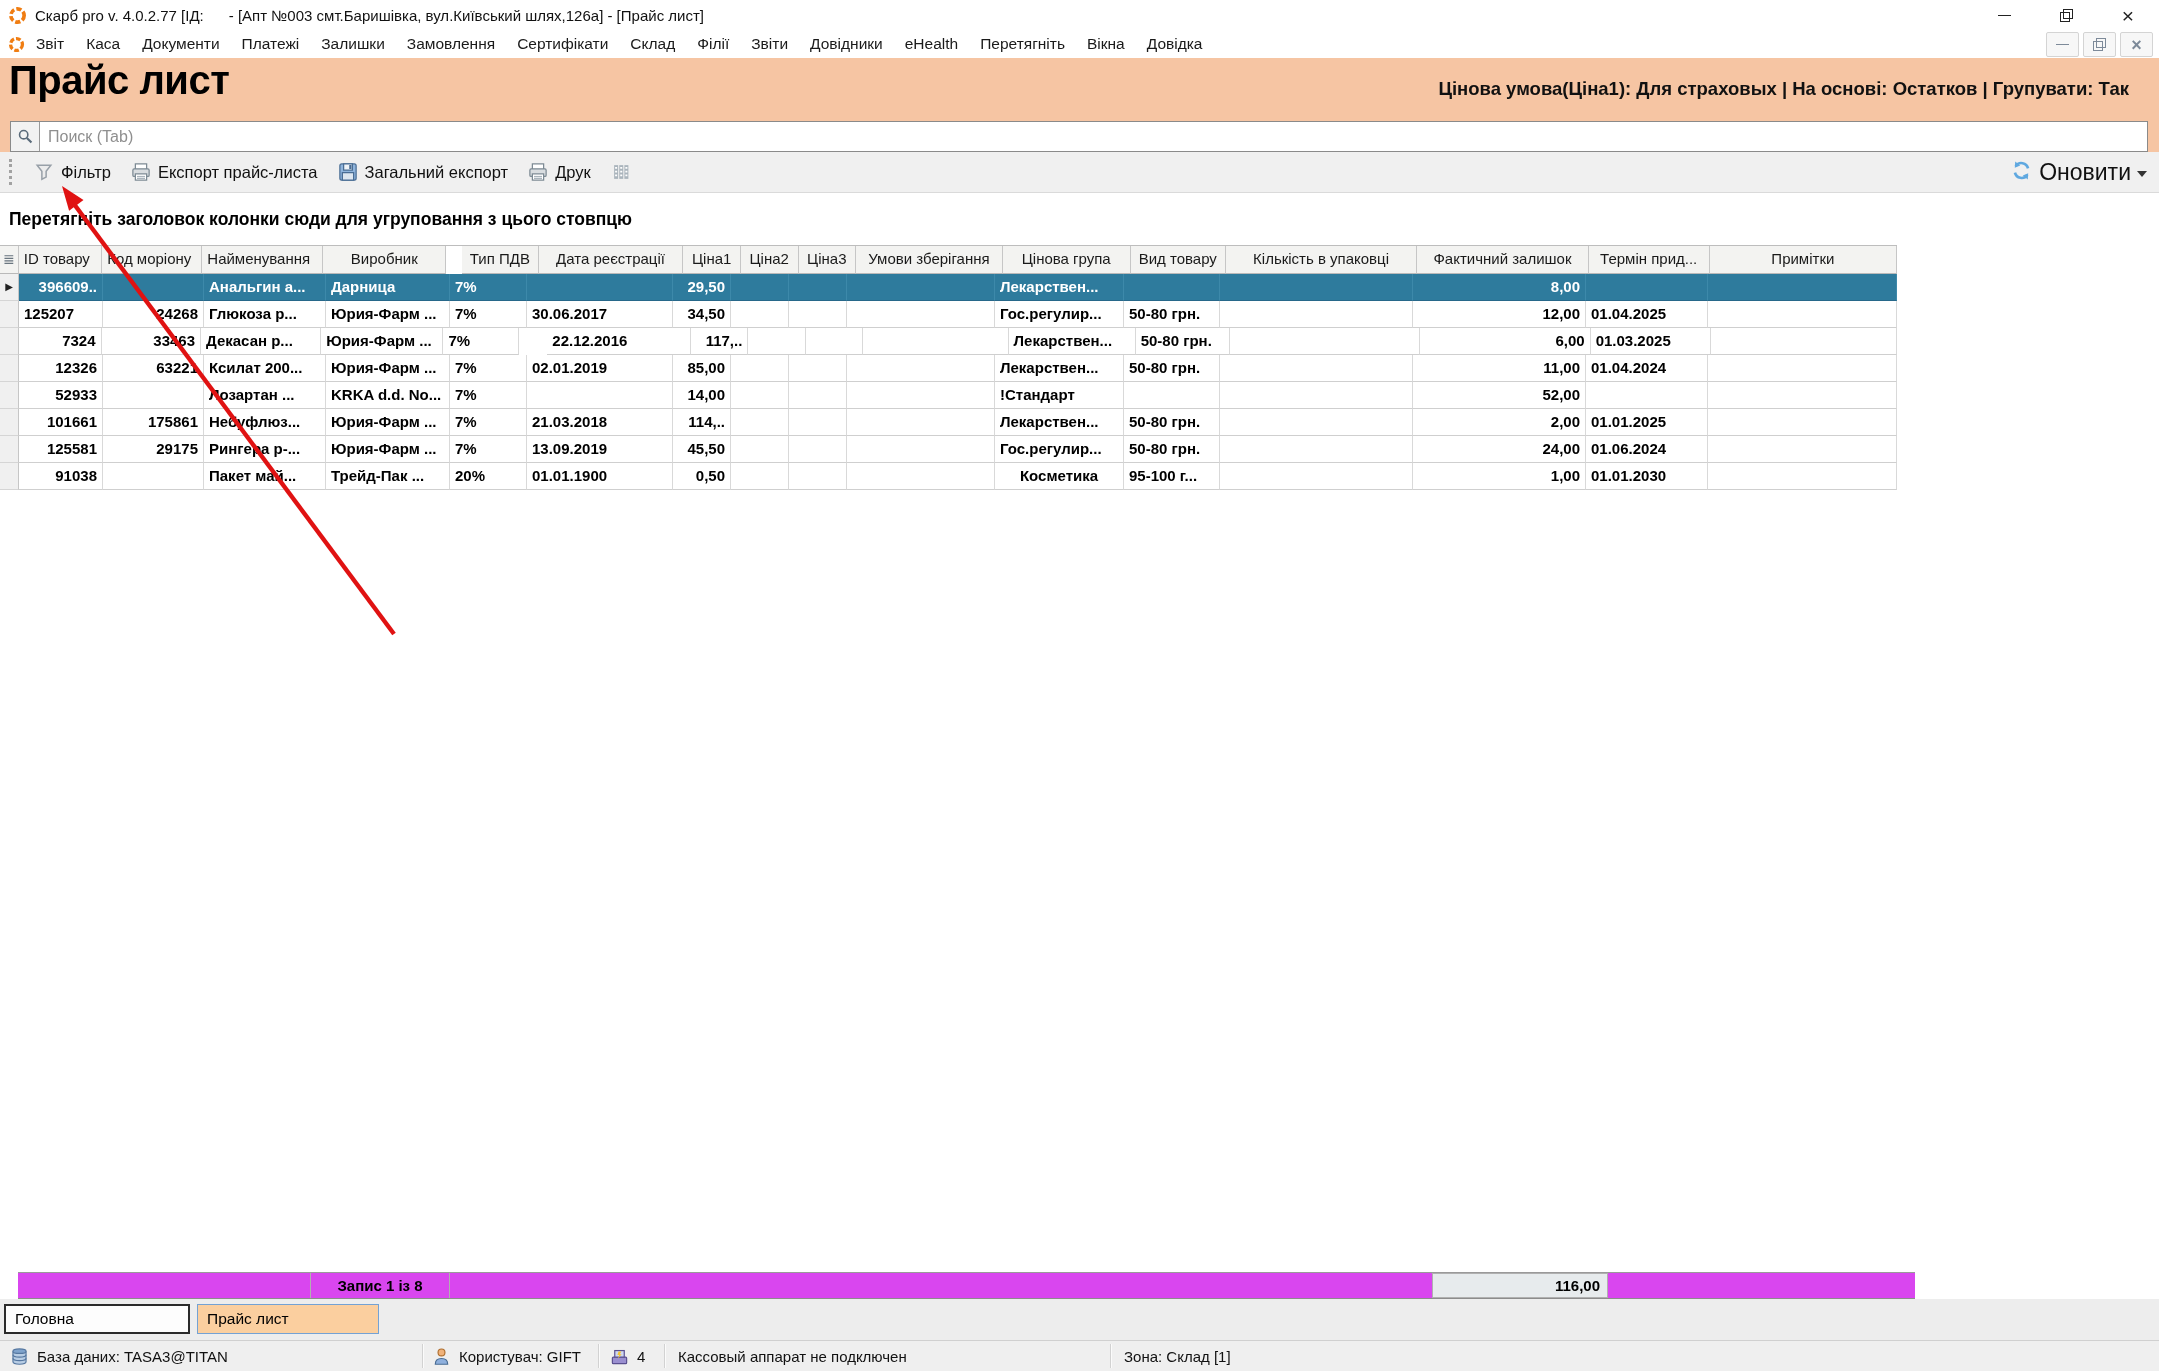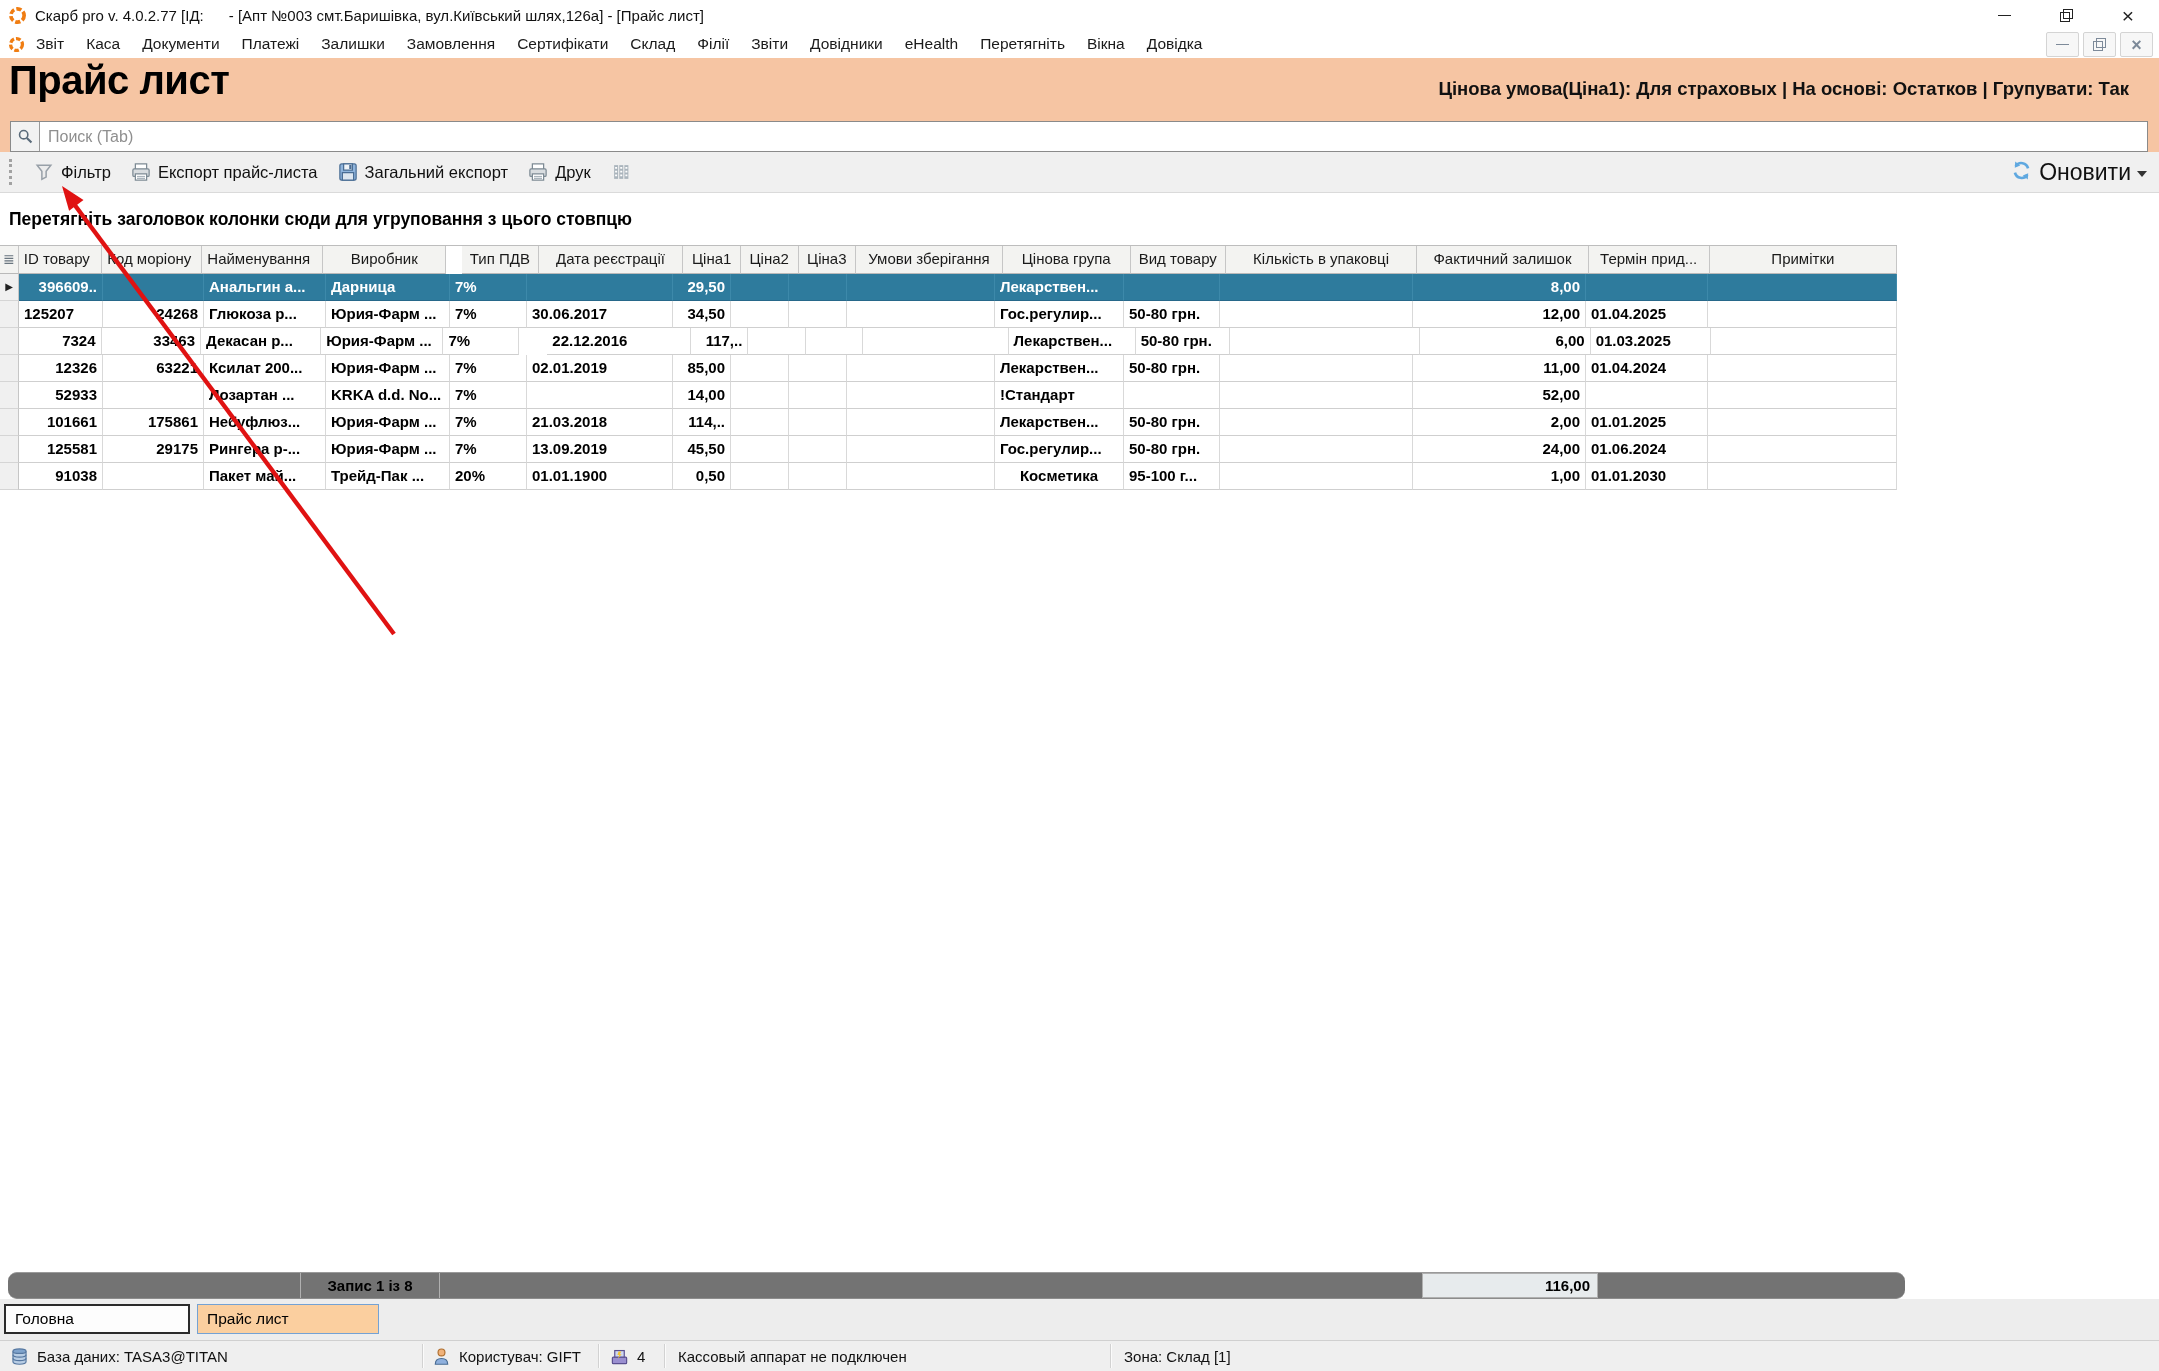--- a/index.html
+++ b/index.html
@@ -54,21 +54,21 @@
   .grid{position:absolute;left:0;top:245px;width:1897px;}
   .g-header{display:flex;height:28px;border-top:1px solid #bdbdbd;}
   .g-hcell{box-sizing:border-box;height:28px;line-height:26px;background:#f3f3f1;border-right:1px solid #c6c6c6;border-bottom:1px solid #b9b9b9;font-size:15px;color:#1a1a1a;padding:0 5px;white-space:nowrap;overflow:hidden;cursor:pointer;}
   .g-hcell.ind{padding:0;text-align:center;color:#6a7680;font-size:14px;cursor:default;}
   .g-row{display:flex;height:27px;cursor:pointer;}
   .g-ind{box-sizing:border-box;width:19px;background:#f0f0f0;border-right:1px solid #c6c6c6;border-bottom:1px solid #d5d5d5;text-align:center;font-size:10px;line-height:26px;color:#222;}
   .g-cell{box-sizing:border-box;height:27px;line-height:26px;border-right:1px solid #d9d9d9;border-bottom:1px solid #cfcfcf;font-size:15px;font-weight:bold;color:#000;padding:0 5px;white-space:nowrap;overflow:hidden;background:#fff;}
   .g-row.selected .g-cell{background:#2e7b9d;color:#fff;border-right-color:#3d89aa;border-bottom-color:#27688a;}
 
   
-  .footerbar{position:absolute;left:8px;top:1272px;width:1897px;height:27px;background:#737373;border-top:1px solid #9a9a9a;border-bottom:1px solid #8c8c8c;box-sizing:border-box;border-radius:9px;}
+  .footerbar{position:absolute;left:18px;top:1272px;width:1897px;height:27px;background:#d946ef;border-top:1px solid #9a9a9a;border-bottom:1px solid #8c8c8c;box-sizing:border-box;}
   .rec-cell{position:absolute;left:292px;top:0;width:138px;height:25px;border-left:1px solid #b0b0b0;border-right:1px solid #b0b0b0;text-align:center;line-height:25px;font-size:15px;font-weight:bold;color:#000;}
   .sum-cell{position:absolute;left:1414px;top:0;width:176px;height:25px;background:#e7ebed;border:1px solid #b0b0b0;box-sizing:border-box;text-align:right;line-height:23px;padding-right:7px;font-size:15px;font-weight:bold;color:#000;}
 
   
   .tabbar{position:absolute;left:0;top:1299px;width:100%;height:41px;background:#ededed;}
   .tab{position:absolute;top:5px;height:30px;box-sizing:border-box;font-size:15.5px;color:#000;padding-left:9px;display:flex;align-items:center;cursor:pointer;white-space:nowrap;}
   .tab.inactive{left:4px;width:186px;background:#fdfdfd;border:2px solid #2b2b2b;}
   .tab.active{left:197px;width:182px;background:#fbcf9f;border:1px solid #74a2d4;}
 
   

